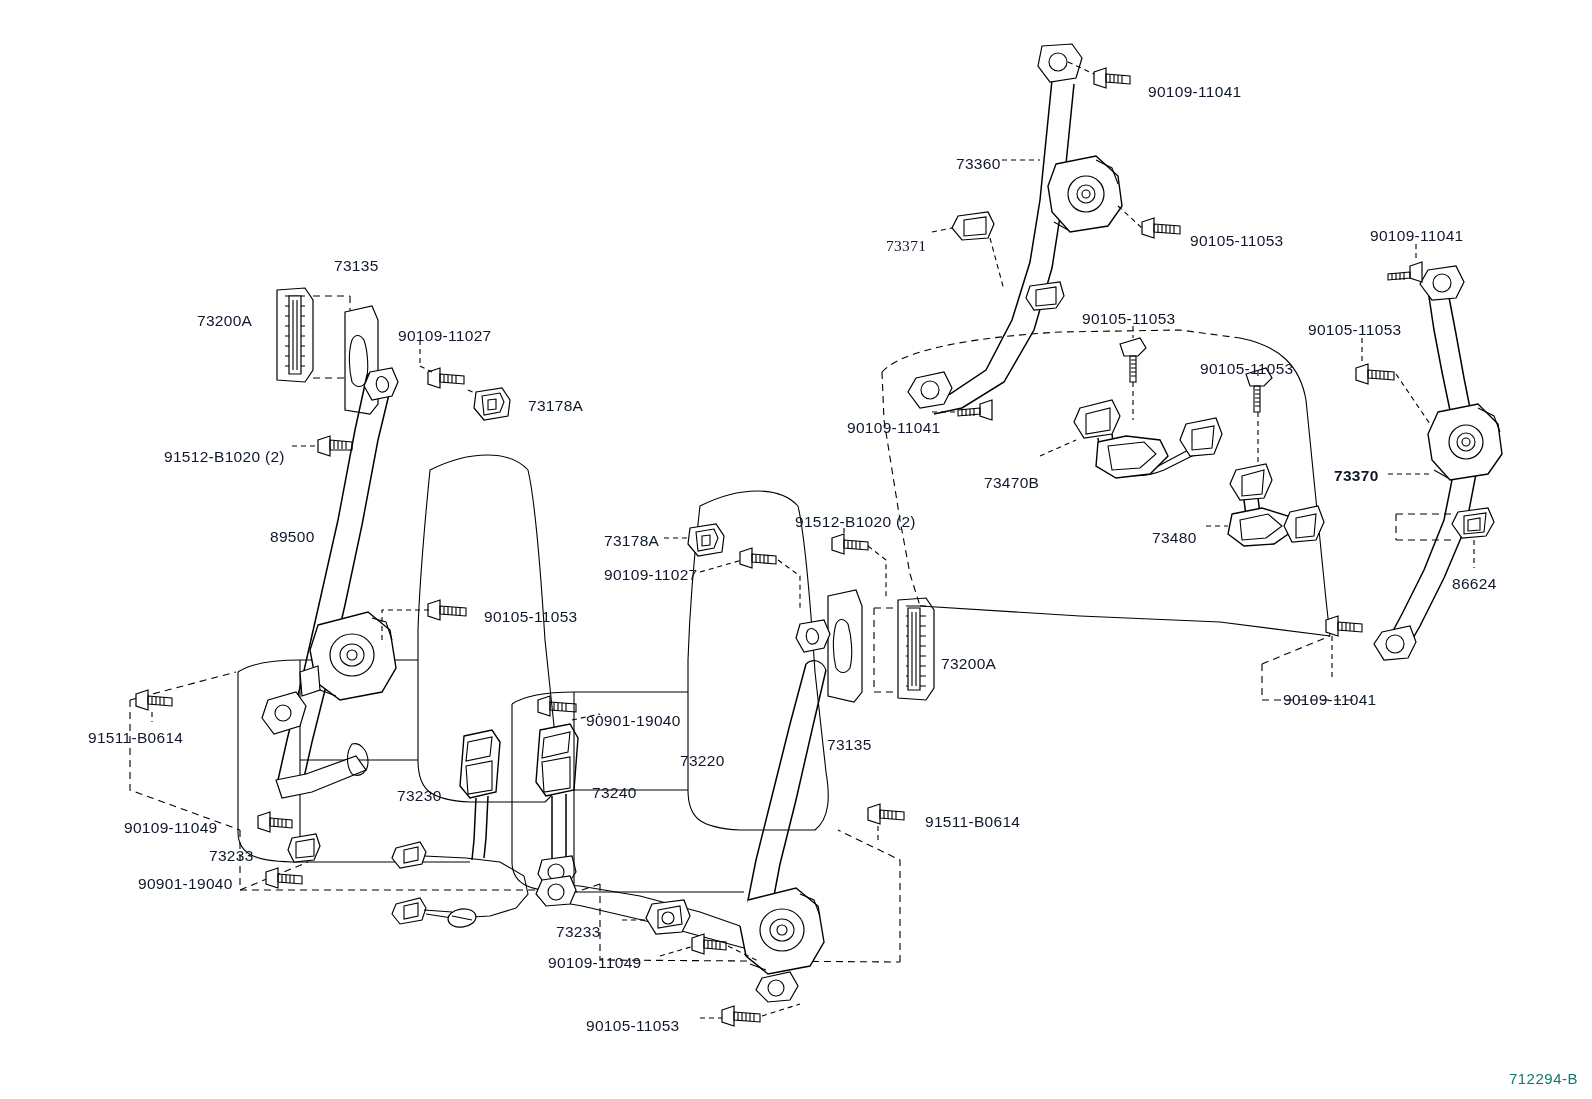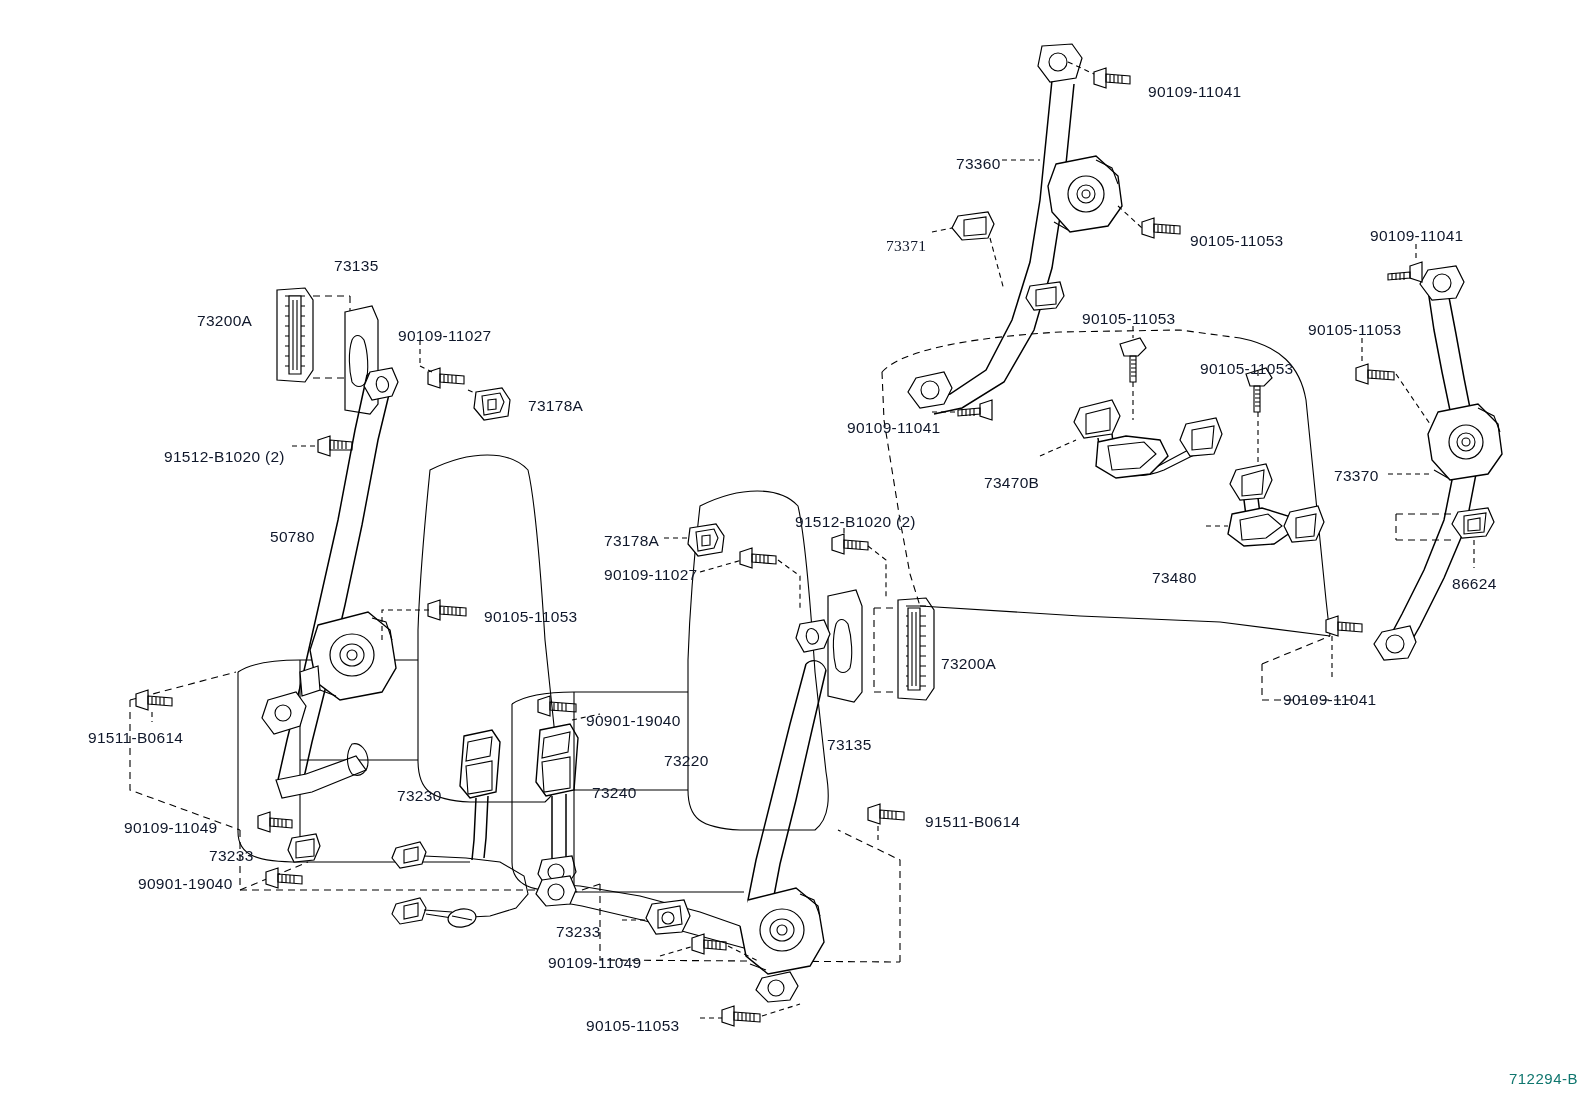--- a/index.html
+++ b/index.html
@@ -440,49 +440,49 @@
     <path class="dsh2" d="M1332,636 L1332,680"></path>
 
   </svg>
 
   <div id="labels">
       <div class="lbl" style="left: 334px; top: 258px;">73135</div>
       <div class="lbl" style="left: 197px; top: 313px;">73200A</div>
       <div class="lbl" style="left: 398px; top: 328px;">90109-11027</div>
       <div class="lbl" style="left: 528px; top: 398px;">73178A</div>
       <div class="lbl" style="left: 164px; top: 449px;">91512-B1020 (2)</div>
-      <div class="lbl" style="left: 270px; top: 529px;">50780</div>
+      <div class="lbl" style="left: 270px; top: 529px;">89500</div>
       <div class="lbl" style="left: 484px; top: 609px;">90105-11053</div>
       <div class="lbl" style="left: 88px; top: 730px;">91511-B0614</div>
       <div class="lbl" style="left: 397px; top: 788px;">73230</div>
       <div class="lbl" style="left: 592px; top: 785px;">73240</div>
       <div class="lbl" style="left: 124px; top: 820px;">90109-11049</div>
       <div class="lbl" style="left: 209px; top: 848px;">73233</div>
       <div class="lbl" style="left: 138px; top: 876px;">90901-19040</div>
       <div class="lbl" style="left: 604px; top: 533px;">73178A</div>
       <div class="lbl" style="left: 604px; top: 567px;">90109-11027</div>
       <div class="lbl" style="left: 795px; top: 514px;">91512-B1020 (2)</div>
       <div class="lbl" style="left: 941px; top: 656px;">73200A</div>
       <div class="lbl" style="left: 827px; top: 737px;">73135</div>
-      <div class="lbl" style="left: 664px; top: 753px;">73220</div>
+      <div class="lbl" style="left: 680px; top: 753px;">73220</div>
       <div class="lbl" style="left: 586px; top: 713px;">90901-19040</div>
       <div class="lbl" style="left: 925px; top: 814px;">91511-B0614</div>
       <div class="lbl" style="left: 556px; top: 924px;">73233</div>
       <div class="lbl" style="left: 548px; top: 955px;">90109-11049</div>
       <div class="lbl" style="left: 586px; top: 1018px;">90105-11053</div>
       <div class="lbl" style="left: 1148px; top: 84px;">90109-11041</div>
       <div class="lbl" style="left: 956px; top: 156px;">73360</div>
       <div class="lbl" style="left: 886px; top: 238px; font-family: Liberation Serif, serif;">73371</div>
       <div class="lbl" style="left: 1190px; top: 233px;">90105-11053</div>
       <div class="lbl" style="left: 1370px; top: 228px;">90109-11041</div>
       <div class="lbl" style="left: 1082px; top: 311px;">90105-11053</div>
       <div class="lbl" style="left: 1308px; top: 322px;">90105-11053</div>
       <div class="lbl" style="left: 1200px; top: 361px;">90105-11053</div>
       <div class="lbl" style="left: 847px; top: 420px;">90109-11041</div>
       <div class="lbl" style="left: 984px; top: 459px; margin-top: 16px;">73470B</div>
-      <div class="lbl" style="left: 1334px; top: 468px;">73370</div>
-      <div class="lbl" style="left: 1152px; top: 530px; margin-top: 40px;">73480</div>
+      <div class="lbl" style="left: 1334px; top: 468px; font-weight: bold;">73370</div>
+      <div class="lbl" style="left: 1152px; top: 530px;">73480</div>
       <div class="lbl" style="left: 1452px; top: 576px;">86624</div>
       <div class="lbl" style="left: 1283px; top: 692px;">90109-11041</div>
     </div>
 
   <div class="diagcode">712294-B</div>
 </div>
 
 </body></html>

